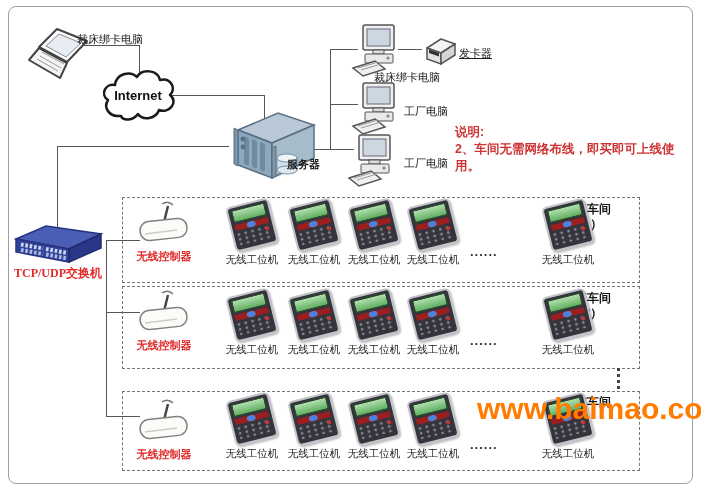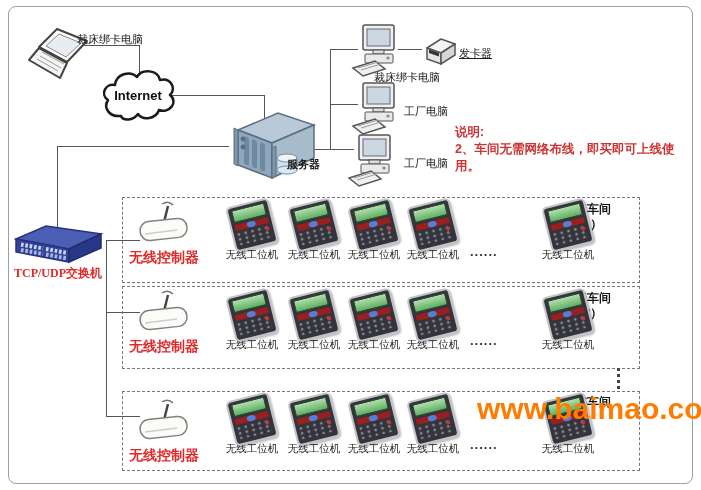--- a/index.html
+++ b/index.html
@@ -24,23 +24,23 @@
   .dev .scr{height:13px;margin:0 1px;border-radius:1px;
     background:linear-gradient(180deg,#b2e0b0,#5fae5f);border:1px solid #2c4c2c;box-sizing:border-box;}
   .dev .strip{height:6px;margin:2px 1px;background:#9c1f1f;position:relative;border-radius:1px;}
   .dev .strip .btn{position:absolute;left:50%;top:0;width:9px;height:6px;margin-left:-5px;
     background:#4d82da;border-radius:50%;display:block;}
   .dev .keys{height:13px;margin:0 1px;position:relative;
     background-image:radial-gradient(circle at 2px 2px,#8a8a92 1.2px,transparent 1.7px);
     background-size:7px 5px;}
   .dev .keys .rk{position:absolute;right:1px;top:1px;width:4px;height:4px;
     background:#d03030;border-radius:50%;display:block;}
-  .slbl{font-size:10.5px;color:#222;}
+  .slbl{margin-top:5px;font-size:10.5px;color:#222;}
   .controller{position:absolute;width:78px;text-align:center;}
-  .clbl{font-size:14px;font-weight:bold;color:#e02a2a;margin-top:1px;}
+  .clbl{font-size:11px;font-weight:bold;color:#e02a2a;margin-top:1px;}
   .dots{position:absolute;font-size:13px;font-weight:bold;color:#333;letter-spacing:1px;}
   #notes{position:absolute;left:455px;top:124px;width:242px;color:#cd3333;
     font-size:12.5px;font-weight:bold;line-height:17px;}
   #watermark{position:absolute;left:477px;top:392px;font-size:30px;font-weight:bold;
     color:#ff7c00;letter-spacing:0;white-space:nowrap;}
   #internet-text{position:absolute;left:101px;top:88px;width:74px;text-align:center;
     font-size:13px;font-weight:bold;color:#111;}
   svg{position:absolute;overflow:visible;}
 </style>
 </head>

